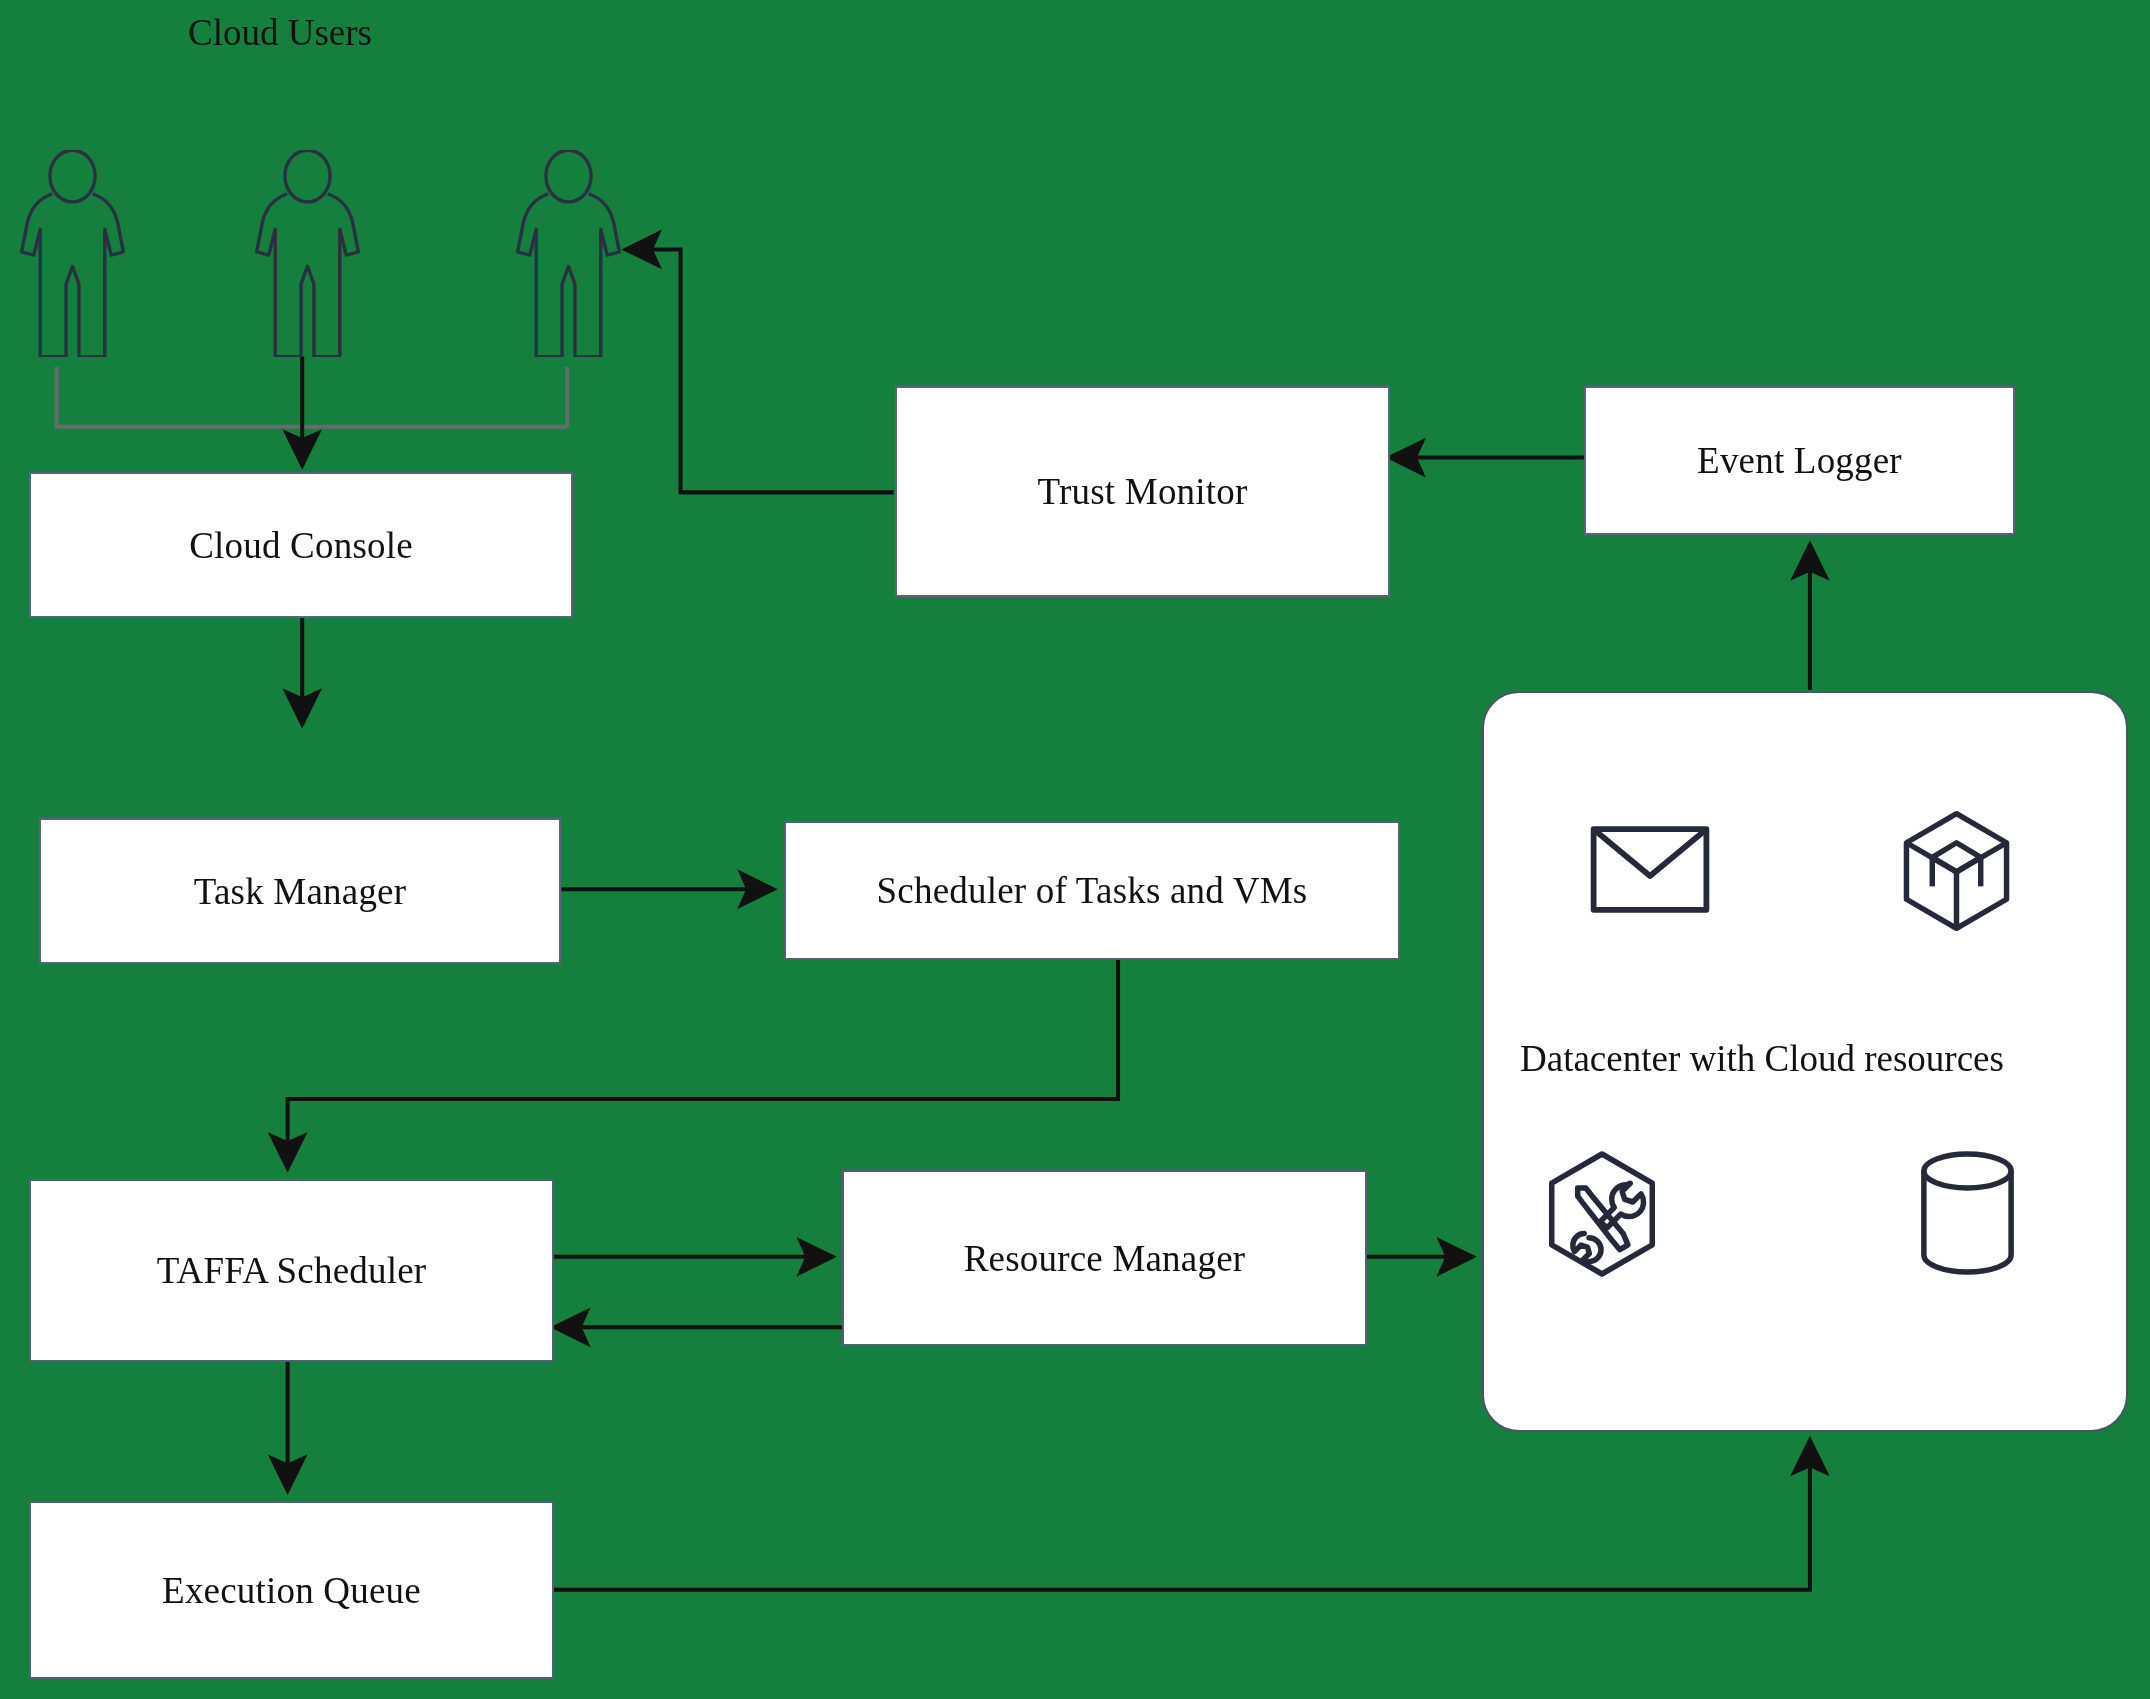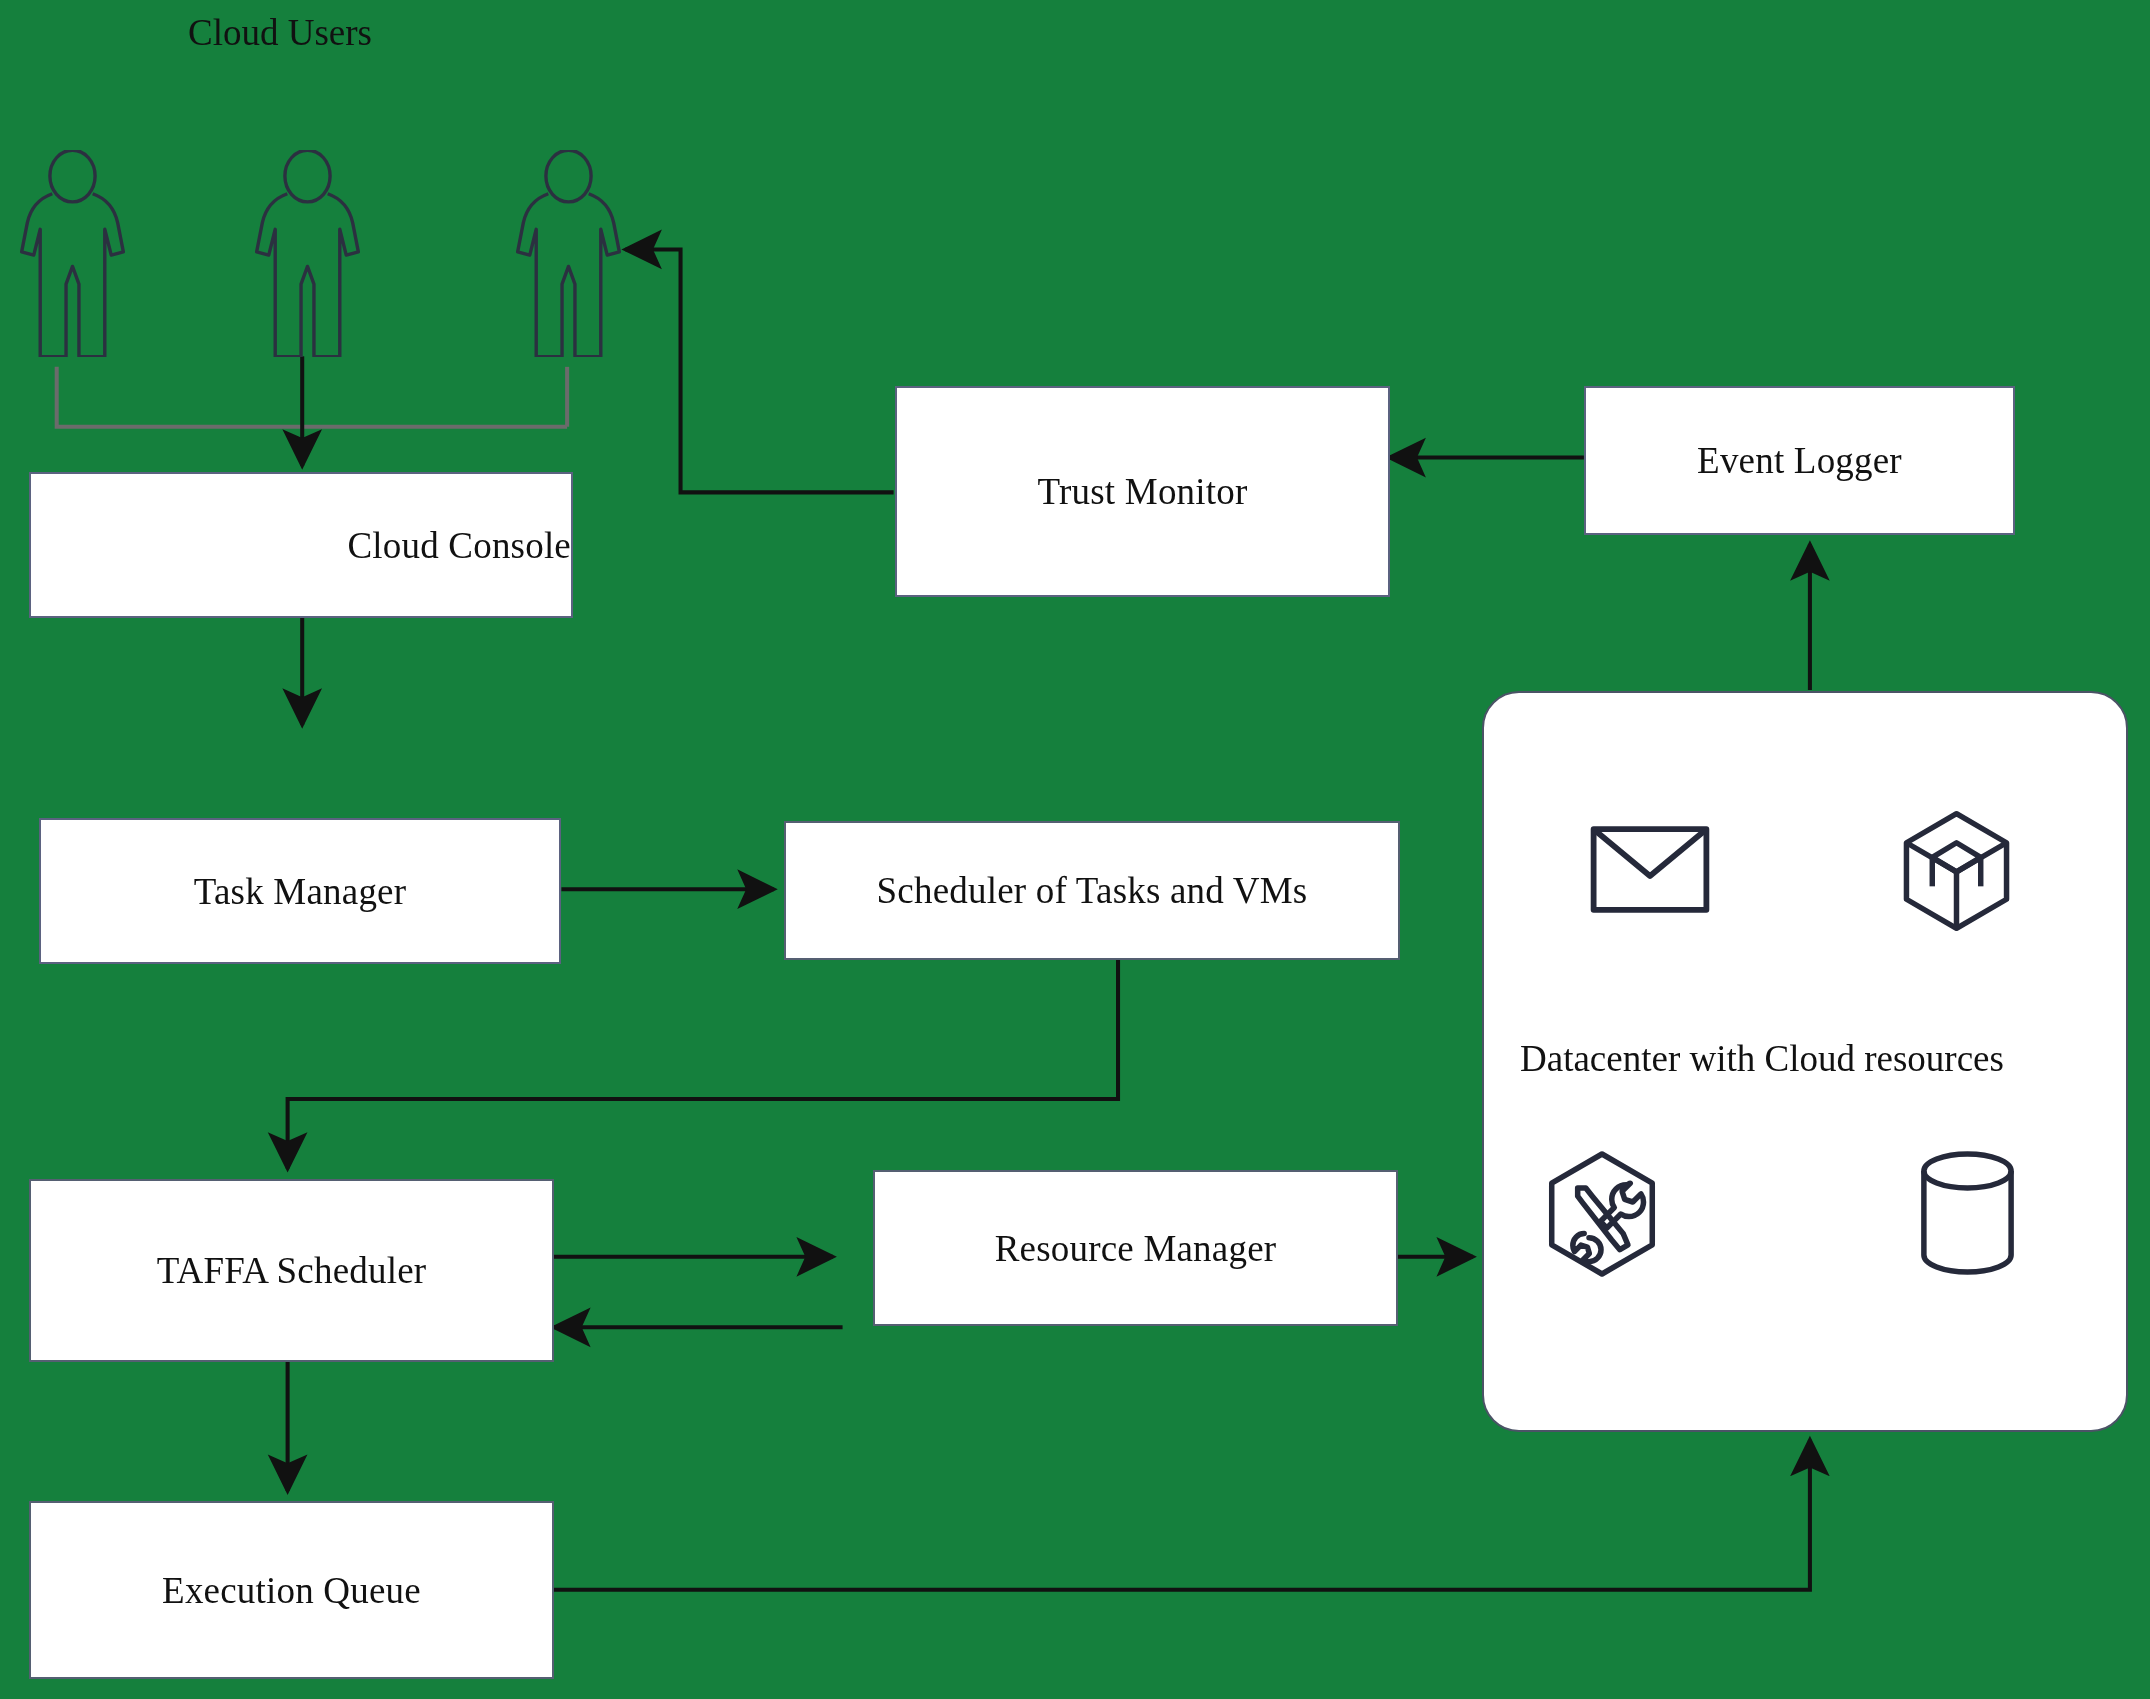--- a/index.html
+++ b/index.html
@@ -132,37 +132,37 @@
 
   <svg class="person" style="left:512px; top:150px;" width="113" height="207" viewBox="0 0 70 128">
     <g fill="none" stroke="#2b3040" stroke-width="2.1" stroke-linejoin="round">
       <ellipse cx="35" cy="16" rx="14" ry="16"></ellipse>
       <path d="M22.5,27 C14,30 9,36 7,45 L3.5,63 L11,65 L15,49 L15,128 L31,128 L31,83
                L35,72 L39,83 L39,128 L55,128 L55,49 L59,65 L66.5,63 L63,45
                C61,36 56,30 47.5,27"></path>
     </g>
   </svg>
 
-  <div class="node-box blueish" style="left:29px; top:472px; width:544px; height:146px;justify-content:flex-end;">
+  <div class="node-box blueish" style="left:29px; top:472px; width:544px; height:146px;">
     <span>Cloud Console</span>
   </div>
 
   <div class="node-box blueish" style="left:39px; top:818px; width:522px; height:146px;">
     <span>Task Manager</span>
   </div>
 
   <div class="node-box" style="left:784px; top:821px; width:616px; height:139px;">
     <span>Scheduler of Tasks and VMs</span>
   </div>
 
   <div class="node-box" style="left:29px; top:1179px; width:525px; height:183px;">
     <span>TAFFA Scheduler</span>
   </div>
 
-  <div class="node-box" style="left:842px; top:1170px; width:525px; height:156px;margin-left:31px;">
+  <div class="node-box" style="left:842px; top:1170px; width:525px; height:176px;">
     <span>Resource Manager</span>
   </div>
 
   <div class="node-box" style="left:29px; top:1501px; width:525px; height:178px;font-family:Liberation Serif, serif;">
     <span>Execution Queue</span>
   </div>
 
   <div class="node-box blueish" style="left:895px; top:386px; width:495px; height:211px;">
     <span>Trust Monitor</span>
   </div>

